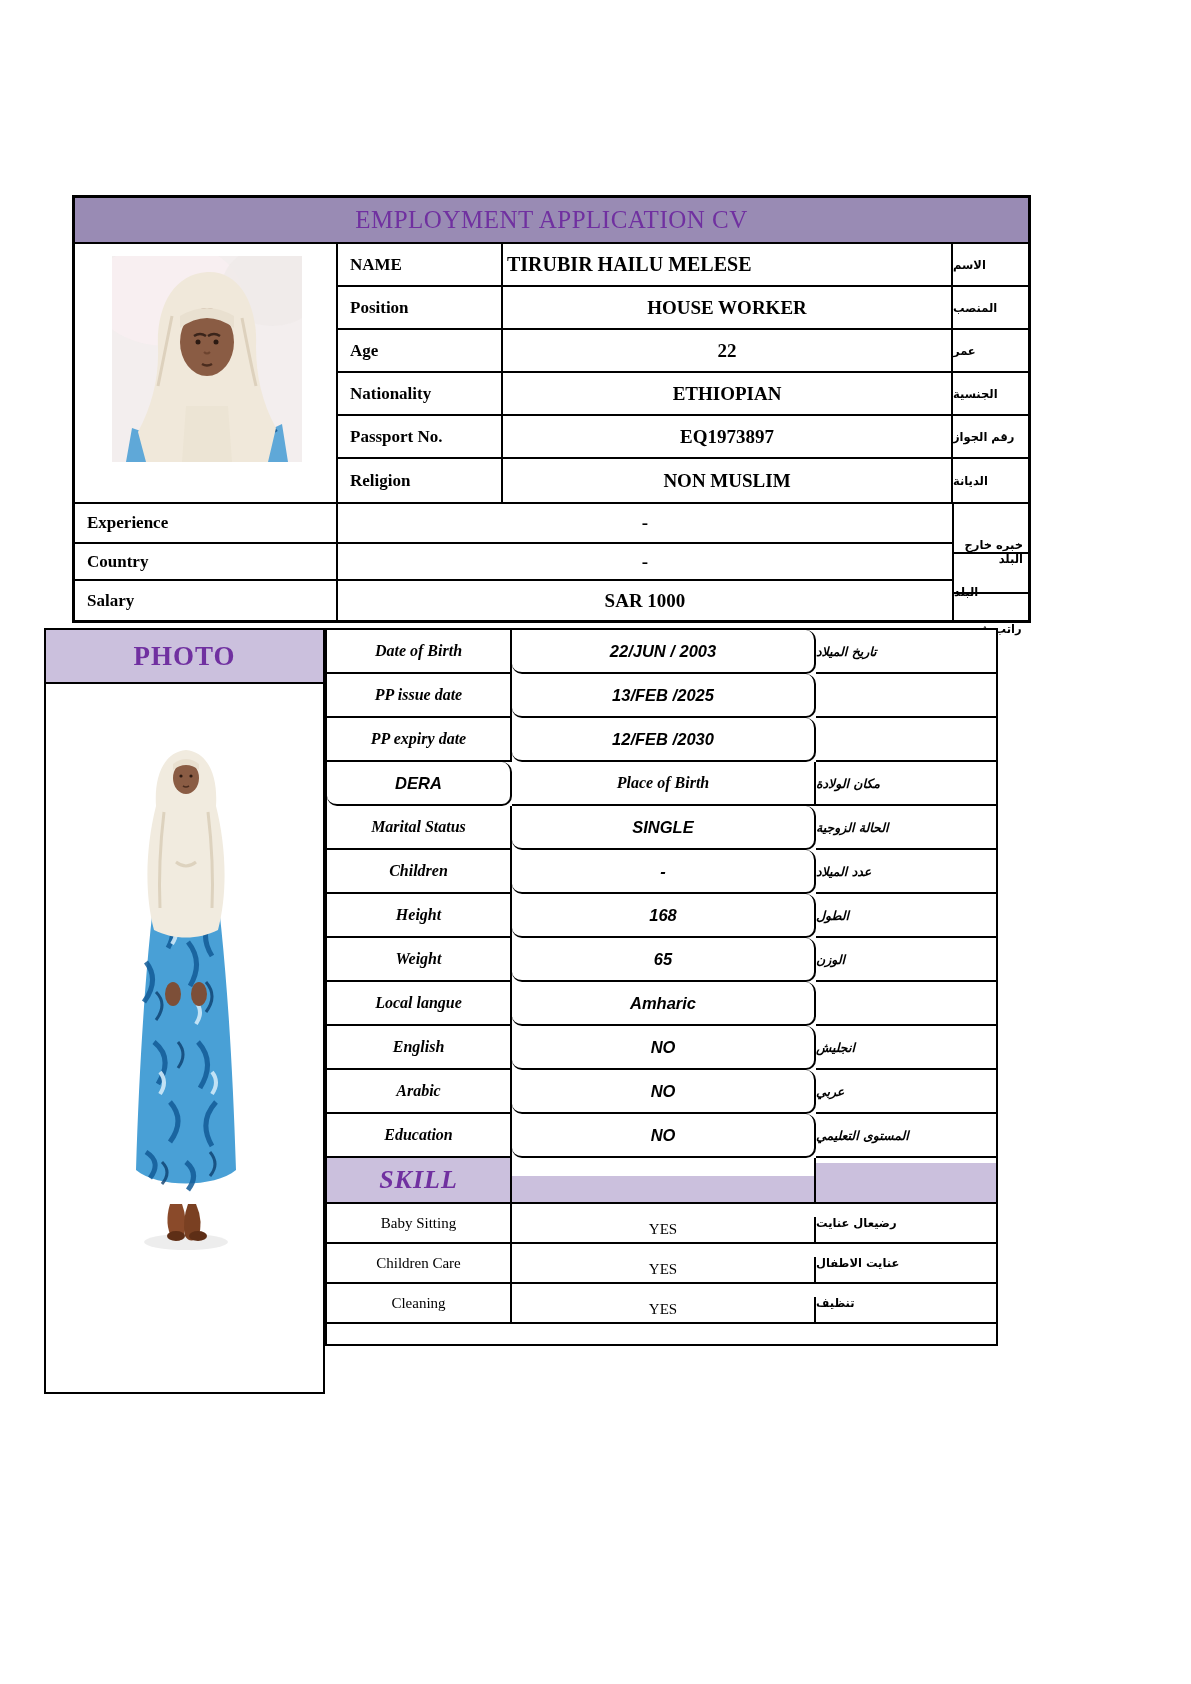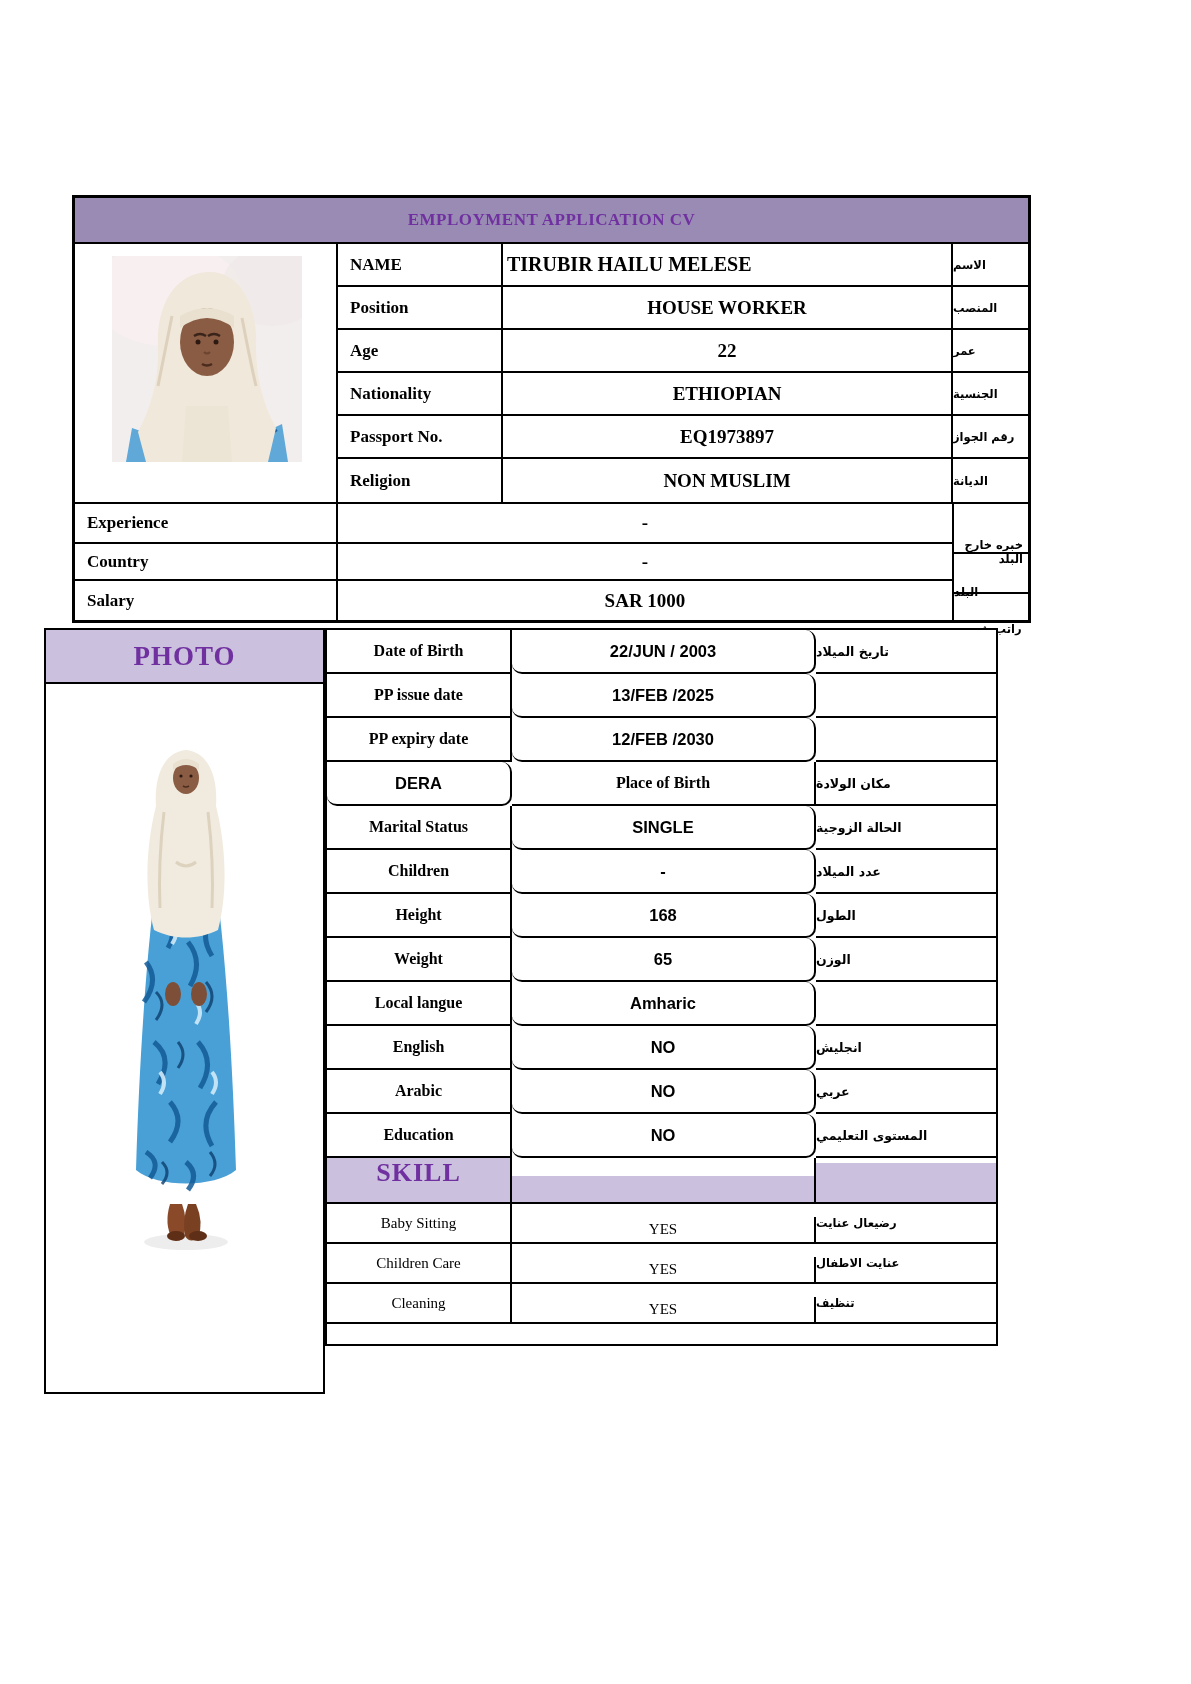--- a/index.html
+++ b/index.html
@@ -12,21 +12,21 @@
   html,body{background:#ffffff;}
   body{
     width:1191px;height:1684px;position:relative;
     font-family:"Liberation Serif", serif;color:#000;
   }
   .ar{font-family:"DejaVu Sans", sans-serif;direction:rtl;}
 
   
   .t1{position:absolute;left:72px;top:195px;width:959px;border:3px solid var(--line);background:#fff;}
   .t1-header{height:46px;background:var(--band);display:flex;align-items:center;justify-content:center;border-bottom:2px solid var(--line);}
-  .t1-header span{font-weight:bold;font-size:17px;letter-spacing:.5px;color:var(--accent);}
+  .t1-header span{font-weight:normal;font-size:25px;letter-spacing:.5px;color:var(--accent);}
   .t1-body{display:flex;border-bottom:2px solid var(--line);}
   .t1-photo{width:263px;flex:0 0 263px;border-right:2px solid var(--line);position:relative;background:#fff;}
   .t1-photo svg{position:absolute;left:37px;top:12px;}
   .t1-fields{flex:1;display:grid;grid-template-columns:165px 450px 1fr;grid-auto-rows:43px;}
   .t1-fields .c{border-bottom:2px solid var(--line);display:flex;align-items:center;}
   .t1-fields .c:nth-last-child(-n+3){border-bottom:none;}
   .t1-fields .lab{border-right:2px solid var(--line);padding-left:12px;font-weight:bold;font-size:17px;}
   .t1-fields .val{border-right:2px solid var(--line);justify-content:center;font-weight:bold;font-size:19px;}
   .t1-fields .val.left{justify-content:flex-start;padding-left:4px;font-size:20px;}
   .t1-fields .arb{justify-content:flex-end;padding-right:5px;font-weight:bold;font-size:11.5px;}
@@ -39,28 +39,28 @@
 
   
   .t2-left{position:absolute;left:44px;top:628px;width:281px;}
   .t2-left-header{height:56px;background:var(--band-light);border:2px solid var(--line);display:flex;align-items:center;justify-content:center;}
   .t2-left-header span{font-weight:bold;font-size:27px;letter-spacing:1px;color:var(--accent);}
   .t2-left-body{height:710px;border:2px solid var(--line);border-top:none;position:relative;background:#fff;}
   .t2-left-body svg{position:absolute;left:80px;top:58px;}
 
   .t2-right{position:absolute;left:325px;top:628px;width:673px;border:2px solid var(--line);background:#fff;}
   .t2-grid{display:grid;grid-template-columns:185px 304px 1fr;grid-auto-rows:44px;}
-  .t2-grid .c{border-bottom:2px solid var(--line);display:flex;align-items:center;}
+  .t2-grid .c{border-bottom:2px solid var(--line);display:flex;align-items:center;font-style:italic;}
   .t2-grid .lab{border-right:2px solid var(--line);justify-content:center;font-weight:bold;font-size:16px;}
   .t2-grid .val{border-right:2px solid var(--line);justify-content:center;
       font-family:"Liberation Sans", sans-serif;font-weight:bold;font-size:16.5px;border-radius:10px;}
   .t2-grid .arb{justify-content:flex-end;padding-right:12px;font-weight:bold;font-size:12.5px;}
 
   .t2-skillhdr{display:grid;grid-template-columns:185px 304px 1fr;grid-template-rows:46px;}
-  .t2-skillhdr .c{border-bottom:2px solid var(--line);display:flex;align-items:flex-start;}
+  .t2-skillhdr .c{border-bottom:2px solid var(--line);display:flex;align-items:center;font-style:italic;}
   .t2-skillhdr .lab{border-right:2px solid var(--line);background:var(--band-light);justify-content:center;}
   .t2-skillhdr .lab span{font-weight:bold;font-size:26px;letter-spacing:1px;color:var(--accent);}
   .t2-skillhdr .val{border-right:2px solid var(--line);
       background:linear-gradient(to bottom,#ffffff 0 42%,var(--band-light) 42% 100%);}
   .t2-skillhdr .arb{background:linear-gradient(to bottom,#ffffff 0 12%,var(--band-light) 12% 100%);}
 
   .t2-skills{display:grid;grid-template-columns:185px 304px 1fr;grid-auto-rows:40px;}
   .t2-skills .c{border-bottom:2px solid var(--line);display:flex;align-items:center;text-align:center;}
   .t2-skills .lab{border-right:2px solid var(--line);justify-content:center;font-size:15px;}
   .t2-skills .val{border-right:2px solid var(--line);justify-content:center;font-size:15px;margin-top:13px;}

